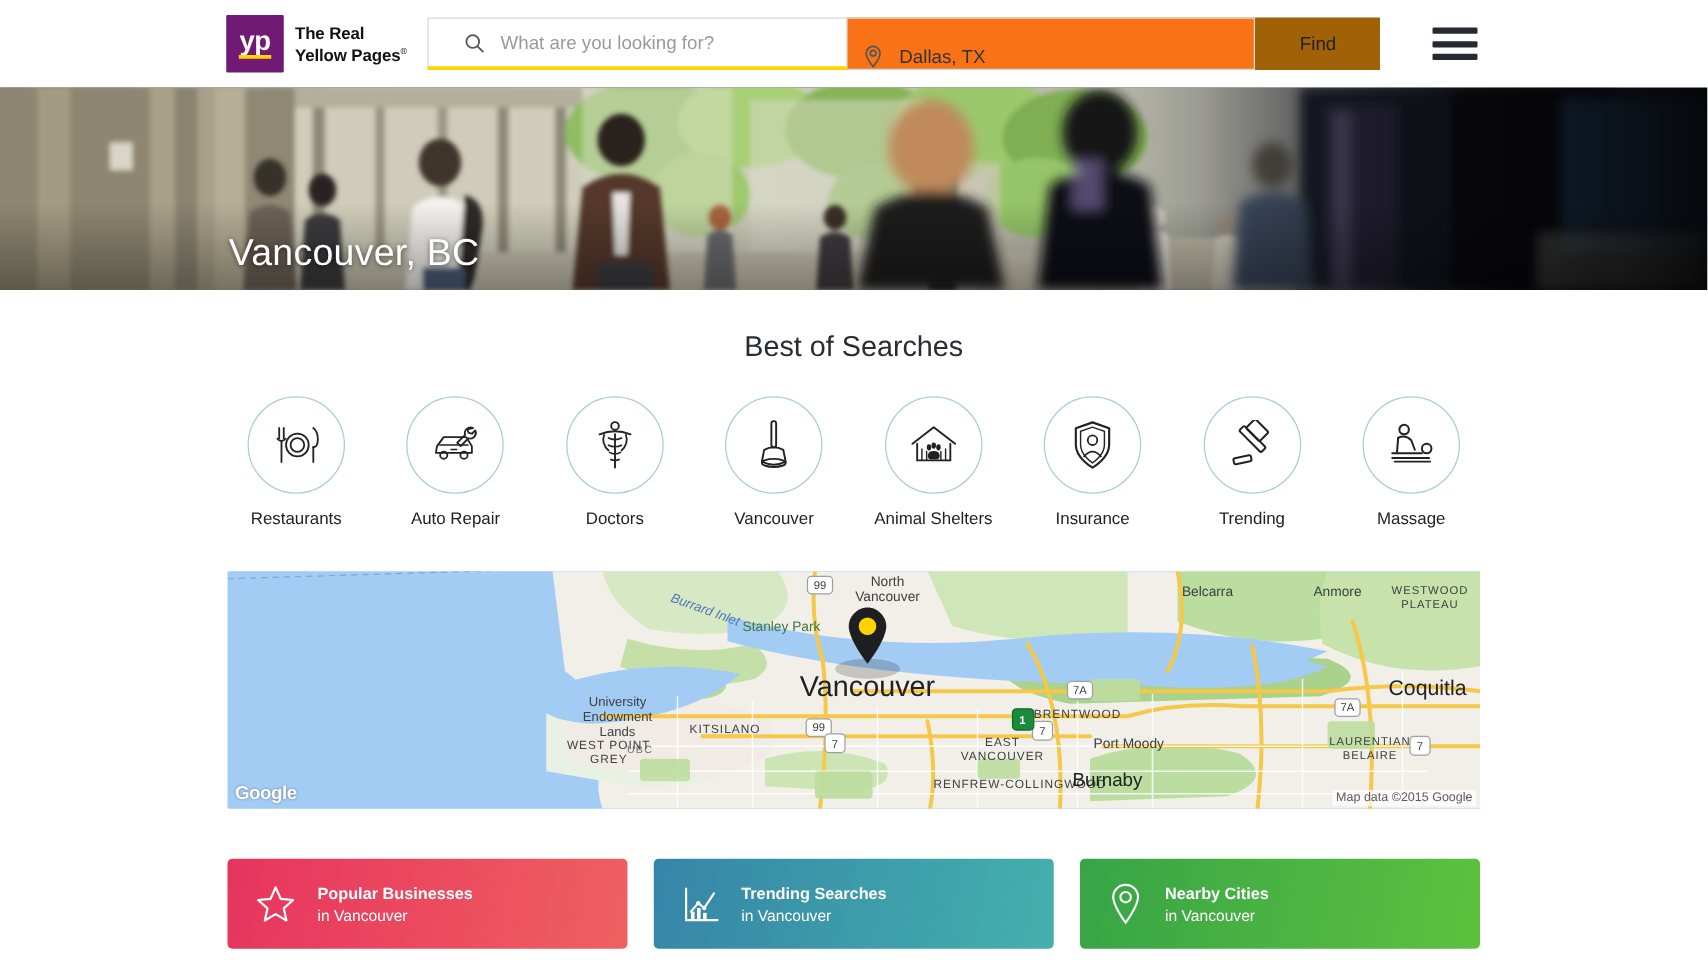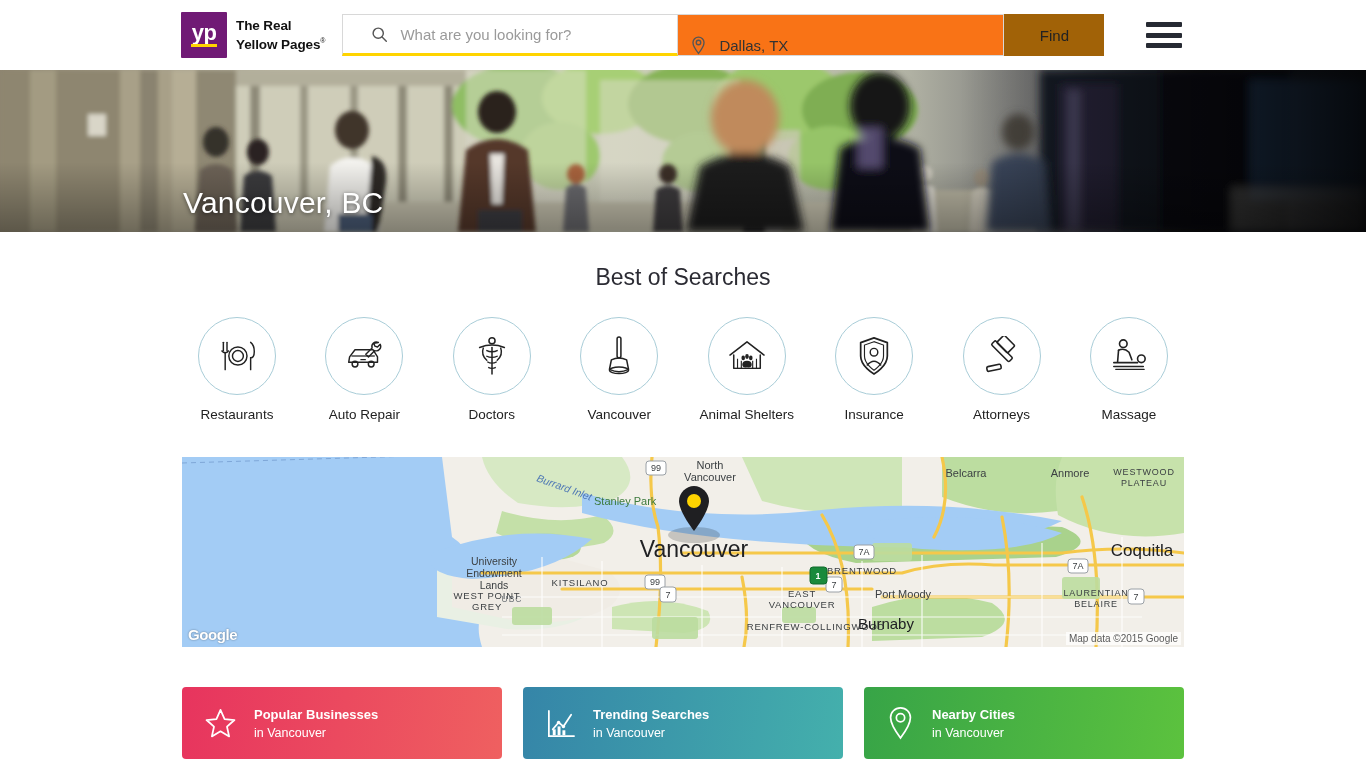--- a/index.html
+++ b/index.html
@@ -450,21 +450,21 @@
   </div>
 
   <div class="cat">
     <div class="cat-circle">
       <svg width="40" height="40" viewBox="0 0 42 42">
         <rect x="17" y="3" width="16" height="11" rx="1.5" transform="rotate(45 25 8.5)" fill="none" stroke="#222" stroke-width="1.7"></rect>
         <rect x="8" y="13" width="26" height="6" rx="1.5" transform="rotate(45 21 16)" fill="none" stroke="#222" stroke-width="1.7"></rect>
         <rect x="5" y="31" width="15" height="5" rx="1.5" transform="rotate(-12 12 33)" fill="none" stroke="#222" stroke-width="1.7"></rect>
       </svg>
     </div>
-    <div class="cat-label">Attorneys</div>
+    <div class="cat-label">Trending</div>
   </div>
 
   <div class="cat">
     <div class="cat-circle">
       <svg width="42" height="38" viewBox="0 0 44 40">
         <circle cx="16" cy="7" r="4" fill="none" stroke="#222" stroke-width="1.7"></circle>
         <path d="M11 14q6 -3 11 2l3 8" fill="none" stroke="#222" stroke-width="1.7" stroke-linecap="round"></path>
         <path d="M11 14l-1 12" fill="none" stroke="#222" stroke-width="1.7" stroke-linecap="round"></path>
         <circle cx="35" cy="23" r="4" fill="none" stroke="#222" stroke-width="1.7"></circle>
         <path d="M6 27h25" stroke="#222" stroke-width="1.7" stroke-linecap="round"></path>

